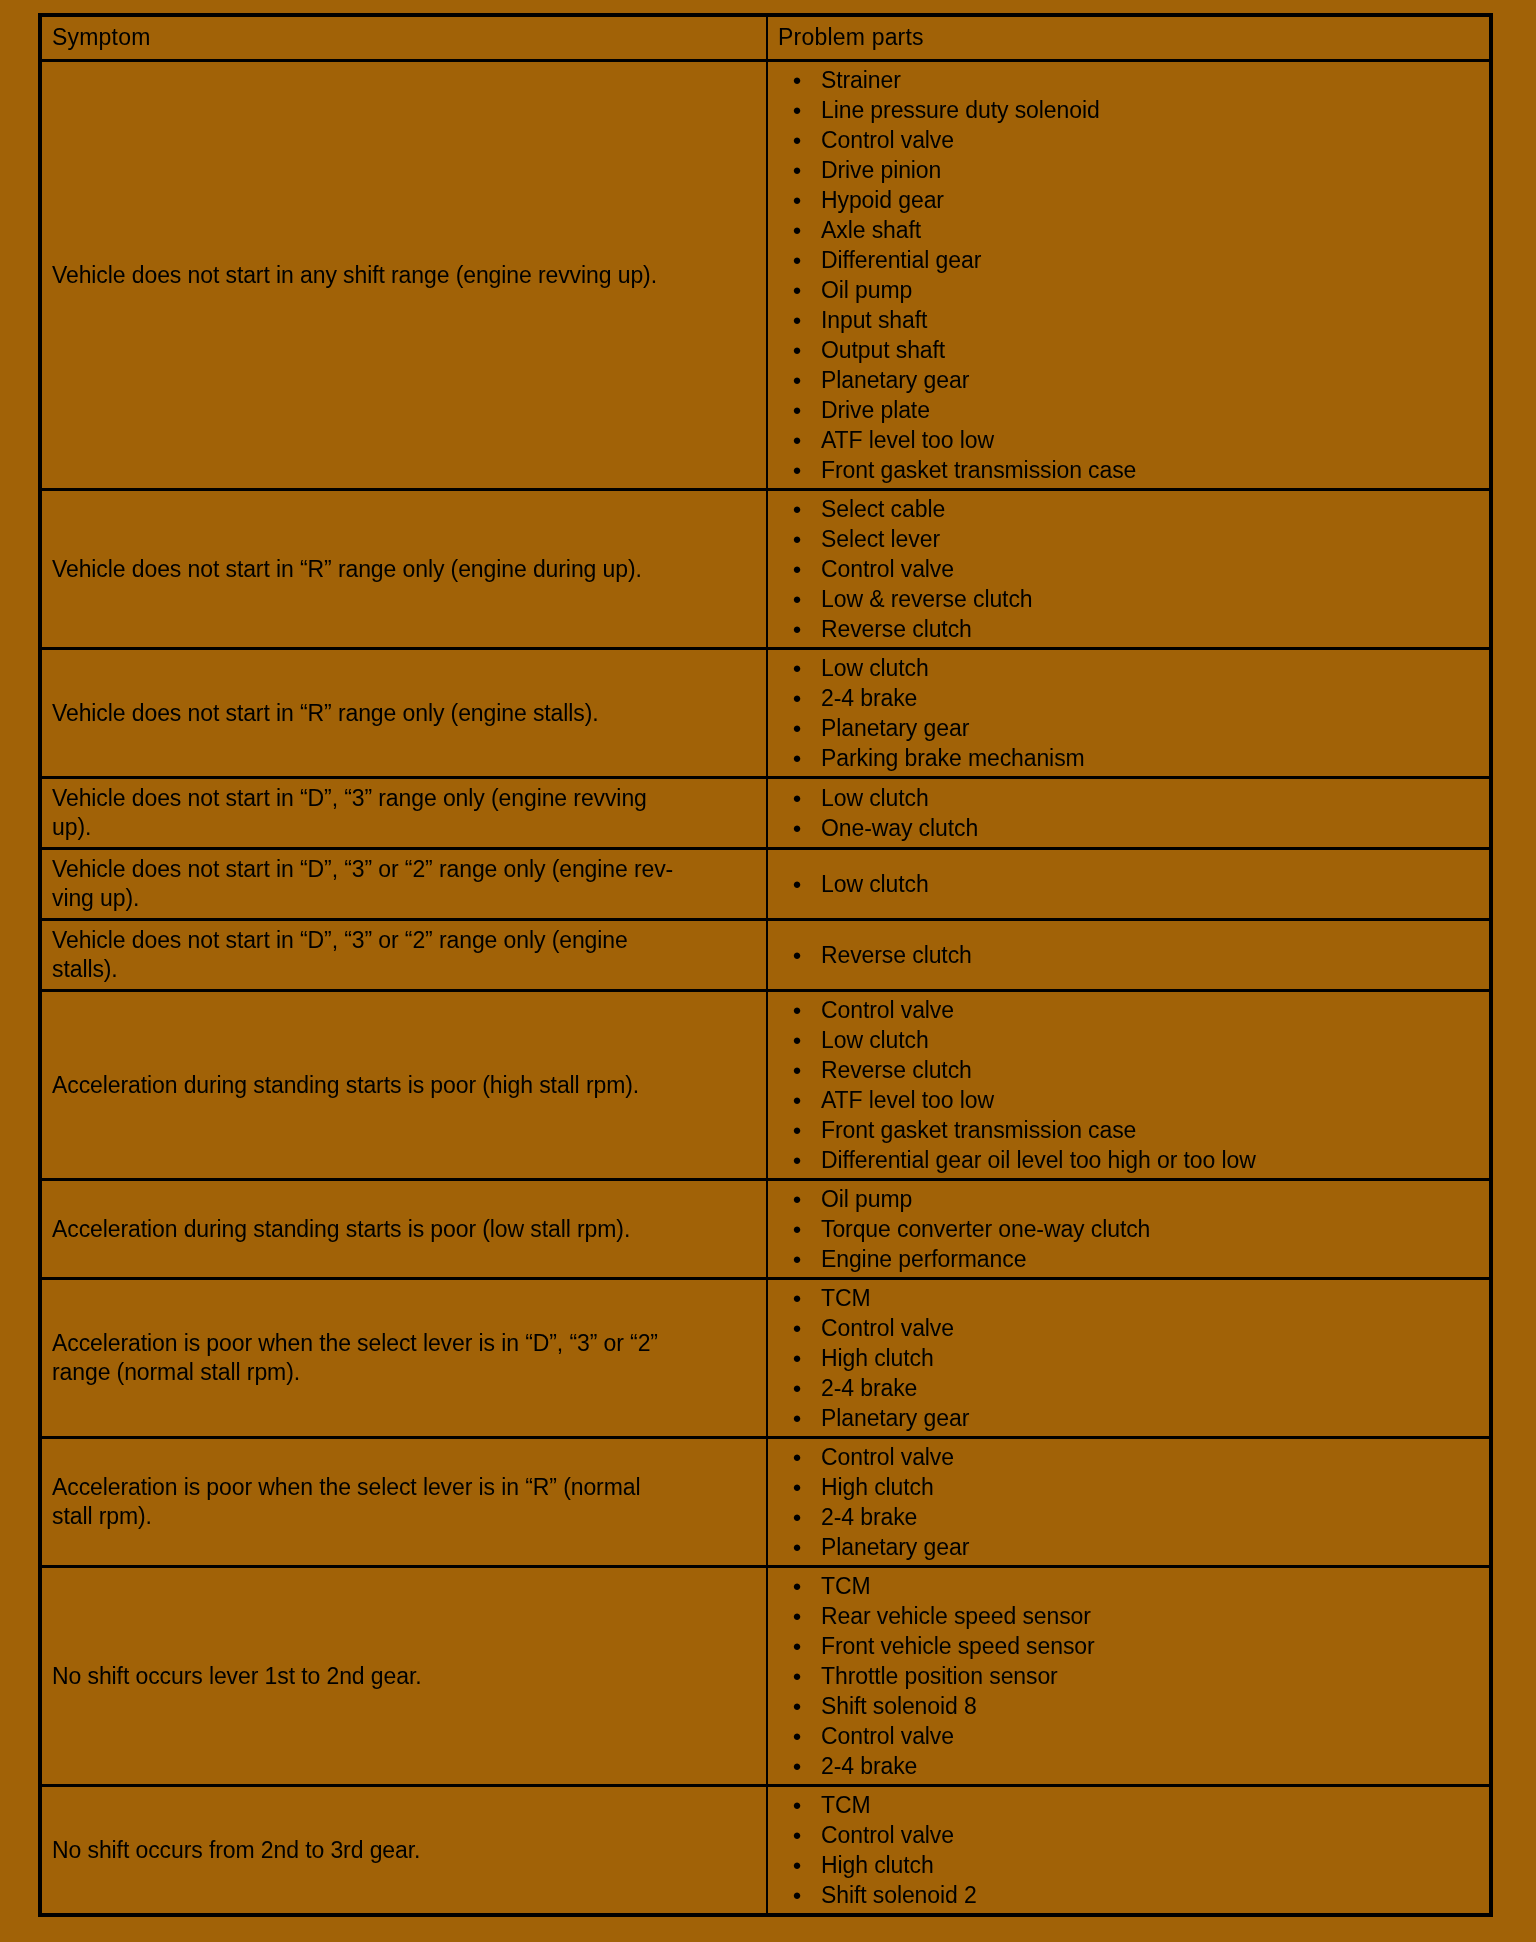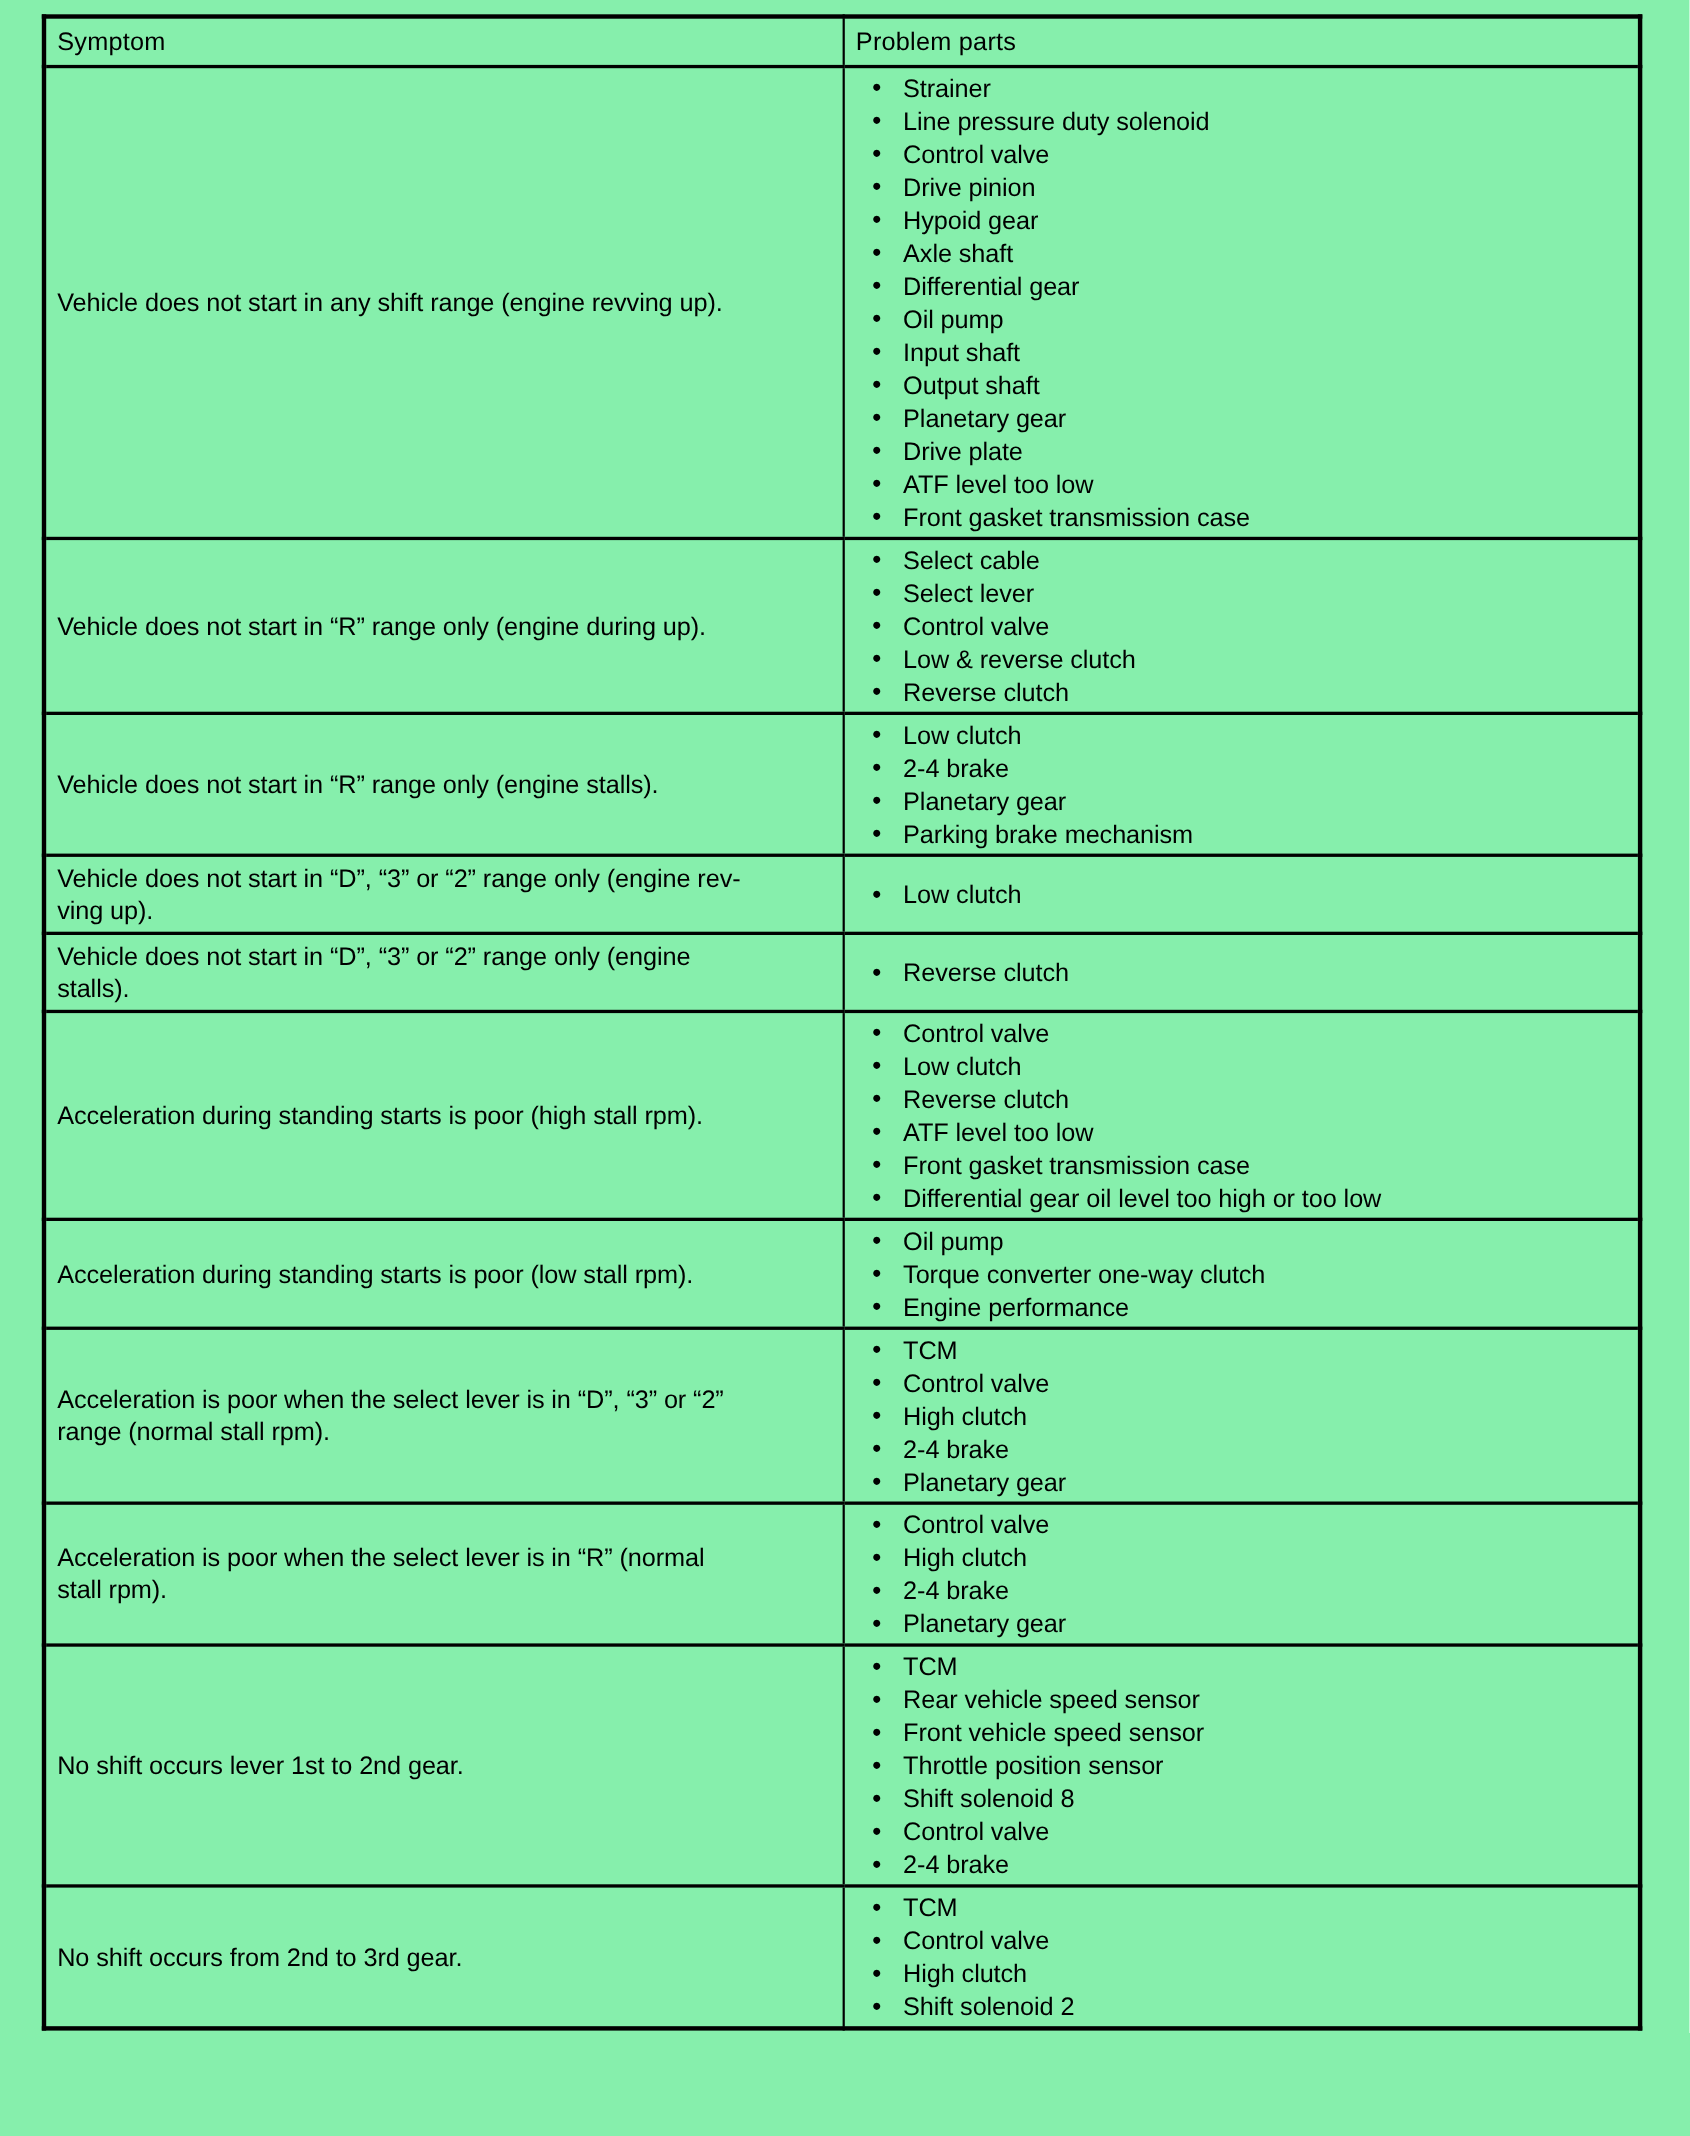--- a/index.html
+++ b/index.html
@@ -4,21 +4,21 @@
 <style>
   * { box-sizing: border-box; }
   html, body {
     margin: 0; padding: 0;
     background: #ffffff;
   }
   .page {
     position: relative;
     width: 1536px;
     height: 1942px;
-    background: #86efac;
+    background: #a16207;
     font-family: "Liberation Sans", "DejaVu Sans", sans-serif;
     color: #000000;
     overflow: hidden;
   }
   table.trouble-table {
     position: absolute;
     left: 38px;
     top: 13px;
     width: 1451px;
     border-collapse: collapse;
@@ -199,20 +199,36 @@
                 <span class="part-label">Planetary gear</span>
               </li>
               <li>
                 <span class="bullet">●</span>
                 <span class="part-label">Parking brake mechanism</span>
               </li>
             </ul>
     </td>
   </tr>
 
+  <tr>
+    <td class="symptom-cell"><span>Vehicle does not start in “D”, “3” range only (engine revving
+up).</span></td>
+    <td class="parts-cell">
+      <ul class="parts-list">
+              <li>
+                <span class="bullet">●</span>
+                <span class="part-label">Low clutch</span>
+              </li>
+              <li>
+                <span class="bullet">●</span>
+                <span class="part-label">One-way clutch</span>
+              </li>
+            </ul>
+    </td>
+  </tr>
 
   <tr>
     <td class="symptom-cell"><span>Vehicle does not start in “D”, “3” or “2” range only (engine rev-
 ving up).</span></td>
     <td class="parts-cell">
       <ul class="parts-list">
               <li>
                 <span class="bullet">●</span>
                 <span class="part-label">Low clutch</span>
               </li>

